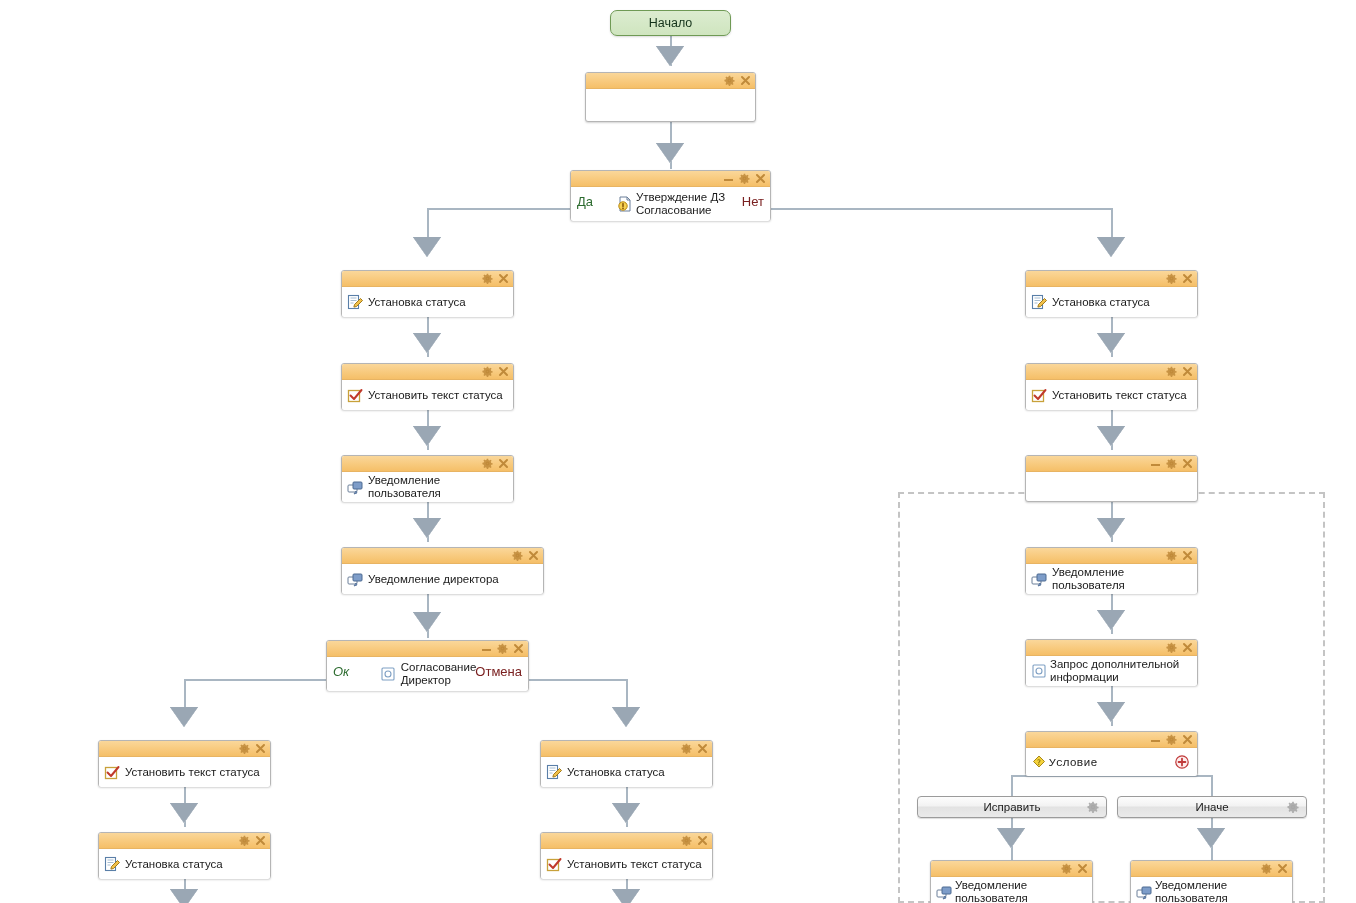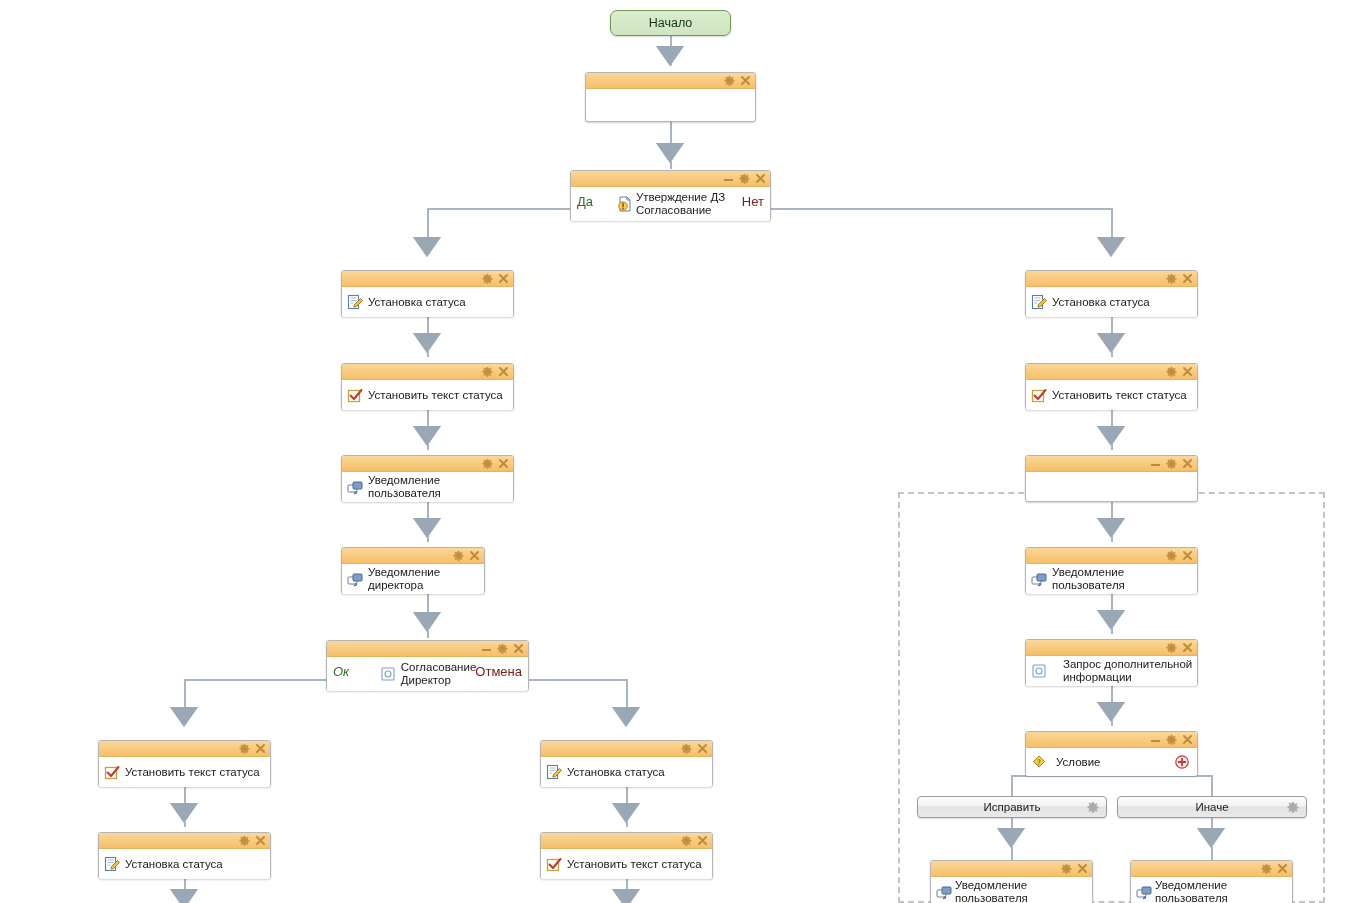--- a/index.html
+++ b/index.html
@@ -257,21 +257,21 @@
     <div class="body" style="height:30px;">
       <span class="nico"><svg width="18" height="18" viewBox="0 0 18 18">
             <rect x="2" y="7" width="9" height="7" rx="1" fill="#fff" stroke="#6b7f99" stroke-width="1"></rect>
             <rect x="7" y="4" width="9" height="7" rx="1" fill="#7e9dc9" stroke="#4c6a92" stroke-width="1"></rect>
             <path d="M10 13 l-2 3 3-1z" fill="#7e9dc9" stroke="#4c6a92" stroke-width=".8"></path>
           </svg></span>
       <span class="ttl" style="margin-left:4px;">Уведомление пользователя</span>
     </div>
   </div>
 
-  <div class="node" style="left:341px;top:547px;width:144px;height:47px;">
+  <div class="node" style="left:341px;top:547px;width:203px;height:47px;">
     <div class="tbar">
       <span class="tb-ico tb-gear">
           <svg width="11" height="11" viewBox="0 0 11 11">
             <path fill="#c08a3a" d="M5.5 3.5a2 2 0 100 4 2 2 0 000-4zm0 1.2a.8.8 0 110 1.6.8.8 0 010-1.6z"></path>
             <path fill="#c08a3a" opacity=".85" d="M4.8.8h1.4l.2 1.3 1.2.5 1-.8 1 1-.8 1 .5 1.2 1.3.2v1.4l-1.3.2-.5 1.2.8 1-1 1-1-.8-1.2.5-.2 1.3H4.8l-.2-1.3-1.2-.5-1 .8-1-1 .8-1-.5-1.2L.4 6.2V4.8l1.3-.2.5-1.2-.8-1 1-1 1 .8 1.2-.5z"></path>
           </svg>
         </span>
       <span class="tb-ico tb-close">
           <svg width="11" height="11" viewBox="0 0 11 11">
             <path stroke="#c08a3a" stroke-width="2" stroke-linecap="round" d="M2 2 L9 9 M9 2 L2 9"></path>
@@ -509,21 +509,21 @@
           <svg width="11" height="11" viewBox="0 0 11 11">
             <path stroke="#c08a3a" stroke-width="2" stroke-linecap="round" d="M2 2 L9 9 M9 2 L2 9"></path>
           </svg>
         </span>
     </div>
     <div class="body" style="height:30px;">
       <span class="nico"><svg width="18" height="18" viewBox="0 0 18 18">
             <rect x="3" y="3" width="12" height="12" rx="1" fill="#fff" stroke="#7fa0c4" stroke-width="1.1"></rect>
             <circle cx="9" cy="9" r="3" fill="none" stroke="#7fa0c4" stroke-width="1.1"></circle>
           </svg></span>
-      <span class="ttl" style="margin-left:15px;">Запрос дополнительной
+      <span class="ttl" style="margin-left:2px;">Запрос дополнительной
 информации</span>
     </div>
   </div>
 
   <div class="node" style="left:1025px;top:731px;width:173px;height:45px;">
     <div class="tbar">
       <span class="tb-ico tb-min"></span>
       <span class="tb-ico tb-gear">
           <svg width="11" height="11" viewBox="0 0 11 11">
             <path fill="#c08a3a" d="M5.5 3.5a2 2 0 100 4 2 2 0 000-4zm0 1.2a.8.8 0 110 1.6.8.8 0 010-1.6z"></path>
@@ -534,21 +534,21 @@
           <svg width="11" height="11" viewBox="0 0 11 11">
             <path stroke="#c08a3a" stroke-width="2" stroke-linecap="round" d="M2 2 L9 9 M9 2 L2 9"></path>
           </svg>
         </span>
     </div>
     <div class="body" style="height:28px;">
       <span class="nico"><svg width="18" height="18" viewBox="0 0 18 18">
             <path d="M9 3l5.5 5.5L9 14 3.5 8.5z" fill="#f5d33c" stroke="#a8881a" stroke-width="1"></path>
             <text x="9" y="11.6" font-size="7.5" text-anchor="middle" fill="#6b5500" font-family="DejaVu Sans">?</text>
           </svg></span>
-      <span class="ttl" style="margin-left:8px;">Условие</span>
+      <span class="ttl" style="margin-left:1px;font-family:Liberation Mono, monospace;">Условие</span>
       <span class="plusbtn" style="right:8px;top:50%;transform:translateY(-50%);">
         <svg width="14" height="14" viewBox="0 0 14 14">
             <circle cx="7" cy="7" r="6.2" fill="#fdecec" stroke="#c03a3a" stroke-width="1.2"></circle>
             <path d="M7 3.6v6.8M3.6 7h6.8" stroke="#c03a3a" stroke-width="1.8" stroke-linecap="round"></path>
           </svg>
       </span>
     </div>
   </div>
 
   <div class="btnbranch" style="left:917px;top:796px;width:190px;height:22px;">

